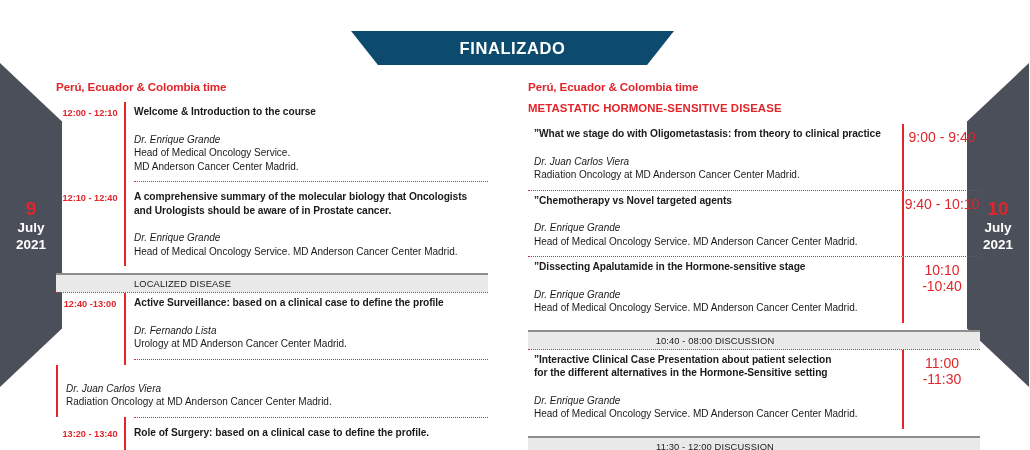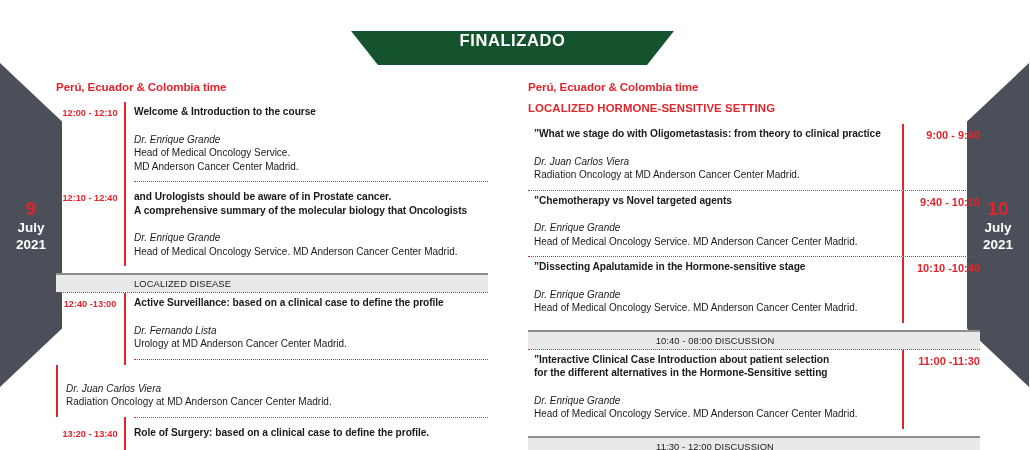--- a/index.html
+++ b/index.html
@@ -30,23 +30,23 @@
     font-size: 19px; font-weight: bold; color: #e1252b; letter-spacing: 0px;
   }
   .side-month, .side-year {
     font-size: 13.5px; font-weight: bold; color: #ffffff;
   }
 
   
   .banner {
     position: absolute; left: 340px; top: 31px;
     width: 345px; height: 34px;
-    background: #14532d;
+    background: #0c4a6e;
     clip-path: polygon(3.2% 0, 96.8% 0, 89% 100%, 11% 100%);
-    display: flex; align-items: flex-start; justify-content: center;
+    display: flex; align-items: center; justify-content: center;
   }
   .banner-label {
     color: #ffffff; font-size: 16.5px; font-weight: bold; letter-spacing: .6px;
   }
 
   
   .col {
     position: absolute; top: 80px;
   }
   .col-left  { left: 56px;  width: 432px; }
@@ -67,22 +67,22 @@
     width: 68px; flex: 0 0 68px; text-align: center;
     color: #e1252b; font-size: 9.2px; font-weight: bold;
     padding-top: 6px;
   }
   .rail { width: 2px; flex: 0 0 2px; background: #e1252b; }
   .row-l .content { flex: 1; padding: 3px 0 8px 8px; }
 
   
   .row-r .content { flex: 1; padding: 3px 10px 8px 6px; }
   .row-r .time {
-    width: 76px; flex: 0 0 76px; text-align: right;
-    color: #e1252b; font-size: 11px; font-weight: bold;
+    width: 76px; flex: 0 0 76px; text-align: center;
+    color: #e1252b; font-size: 14px; font-weight: normal;
     padding-top: 5px;
   }
 
   .title {
     font-size: 10.2px; font-weight: bold; color: #1a1a1a;
     line-height: 1.33; letter-spacing: -0.05px;
   }
   .speaker {
     font-size: 10px; font-style: italic; color: #1a1a1a;
     line-height: 1.35; margin-top: 14px;
@@ -154,22 +154,22 @@
       <div class="rail"></div>
       <div class="content" style="padding:0 0 0 8px">
         <div class="dots dots-full"></div>
       </div>
     </div>
 
     <div class="row row-l">
       <div class="time">12:10 - 12:40</div>
       <div class="rail"></div>
       <div class="content">
+        <div class="title">A comprehensive summary of the molecular biology that Oncologists</div>
         <div class="title">and Urologists should be aware of in Prostate cancer.</div>
-        <div class="title">A comprehensive summary of the molecular biology that Oncologists</div>
         <div class="speaker">Dr. Enrique Grande</div>
         <div class="affil">Head of Medical Oncology Service. MD Anderson Cancer Center Madrid.</div>
       </div>
     </div>
 
     <div class="band-gap"></div>
 
     <div class="band left-band">
       <span>LOCALIZED DISEASE</span>
     </div>
@@ -217,21 +217,21 @@
         <div class="speaker">Dr. Fernando Lista</div>
         <div class="affil">Urology at MD Anderson Cancer Center Madrid.</div>
       </div>
     </div>
 
   </div>
 
   <div class="col col-right">
 
     <div class="col-head">Perú, Ecuador &amp; Colombia time</div>
-    <div class="section-head">LOCALIZED HORMONE-SENSITIVE SETTING</div>
+    <div class="section-head">METASTATIC HORMONE-SENSITIVE DISEASE</div>
 
     <div class="row row-r">
       <div class="content">
         <div class="title">”What we stage do with Oligometastasis: from theory to clinical practice</div>
         <div class="speaker">Dr. Juan Carlos Viera</div>
         <div class="affil">Radiation Oncology at MD Anderson Cancer Center Madrid.</div>
       </div>
       <div class="rail"></div>
       <div class="time">9:00 - 9:40</div>
     </div>
@@ -262,21 +262,21 @@
 
     <div class="band-gap"></div>
 
     <div class="band disc">
       <span>10:40  - 08:00  DISCUSSION</span>
     </div>
     <div class="dots dots-full"></div>
 
     <div class="row row-r">
       <div class="content">
-        <div class="title">”Interactive Clinical Case Introduction about patient selection</div>
+        <div class="title">”Interactive Clinical Case Presentation about patient selection</div>
         <div class="title">for the different alternatives in the Hormone-Sensitive setting</div>
         <div class="speaker">Dr. Enrique Grande</div>
         <div class="affil">Head of Medical Oncology Service. MD Anderson Cancer Center Madrid.</div>
       </div>
       <div class="rail"></div>
       <div class="time">11:00 -11:30</div>
     </div>
 
     <div class="band-gap"></div>
 

